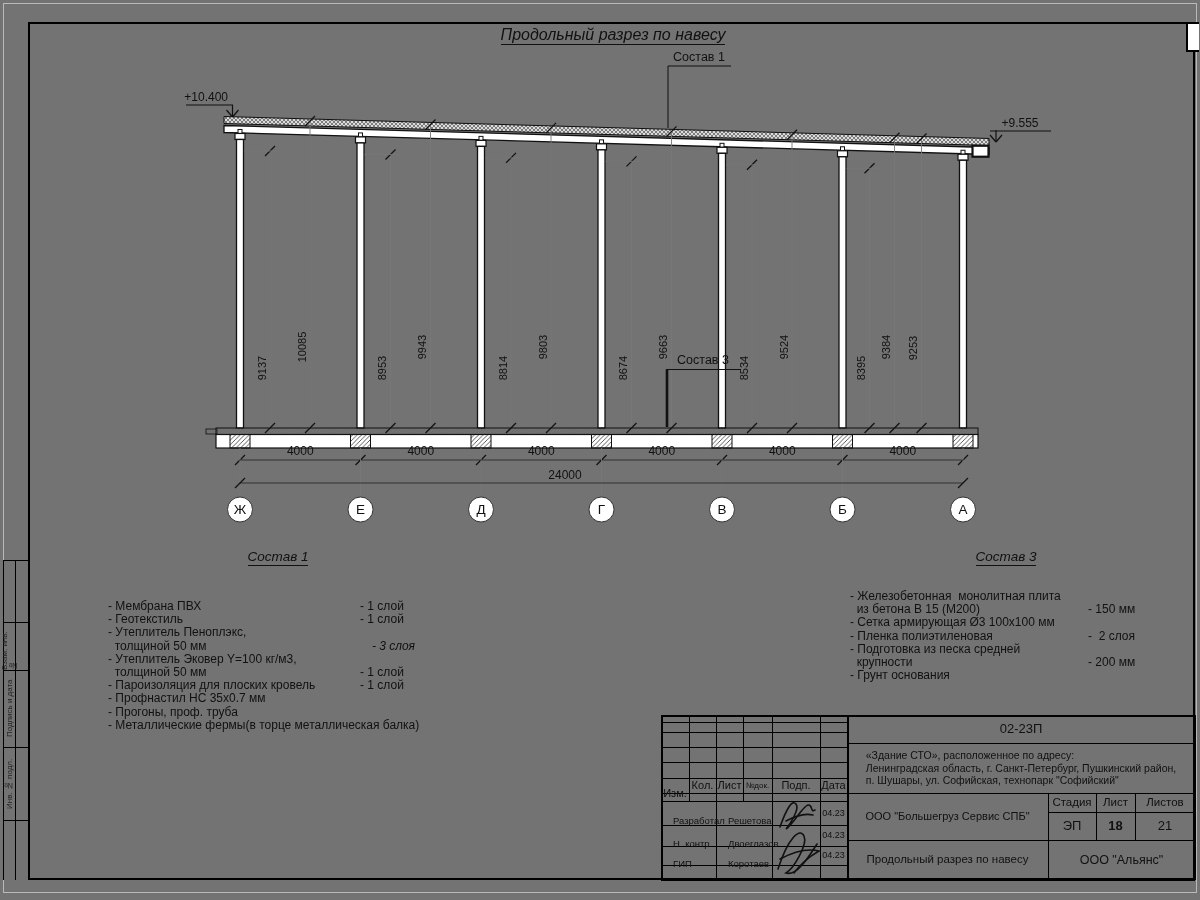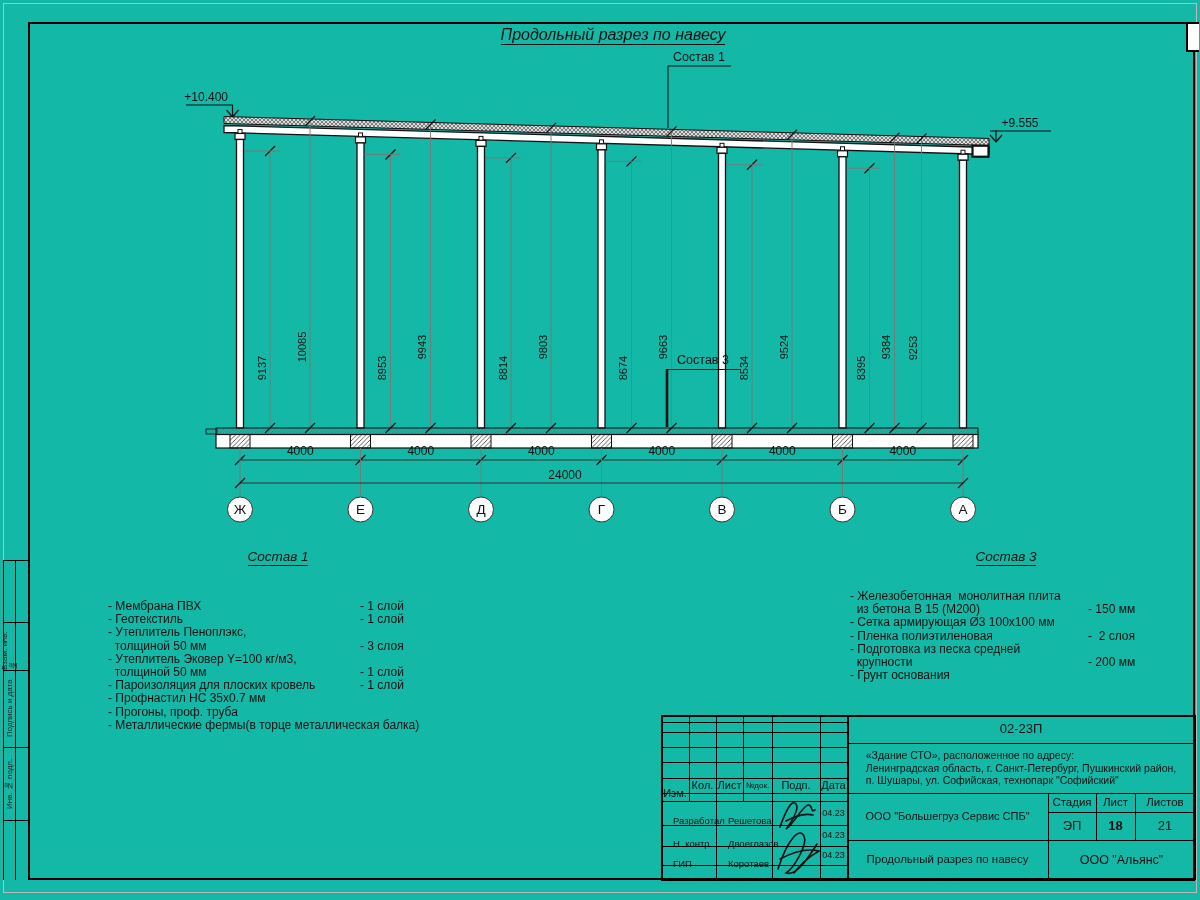--- a/index.html
+++ b/index.html
@@ -1,16 +1,16 @@
 <!DOCTYPE html>
 <html><head>
 <meta charset="utf-8">
 <style>
   html,body{margin:0;padding:0;background:#e9e9e9;}
-  .sheet{position:relative;width:1200px;height:900px;background:#14b8a6;
+  .sheet{position:relative;width:1200px;height:900px;background:#737373;
          font-family:"Liberation Sans",sans-serif;color:#111;overflow:hidden;}
   .sheet-edge{position:absolute;left:3px;top:3px;width:1192px;height:888px;
               border:1px solid #b9b9b9;pointer-events:none;}
   .frame{position:absolute;left:28px;top:22px;width:1167px;height:858px;
          border:2px solid #000;box-sizing:border-box;}
   .corner-box{position:absolute;left:1186px;top:22px;width:13px;height:30px;
               border:2px solid #000;border-right:none;box-sizing:border-box;background:#fff;}
   #drawing-svg,#sig-svg{position:absolute;left:0;top:0;}
   .main-title{position:absolute;left:493px;top:26px;width:240px;text-align:center;
               font-style:italic;font-size:16px;}
@@ -221,21 +221,21 @@
     </svg>
 
   <div class="spec" id="spec1" style="left:108px;top:549px;width:340px;">
     <div class="spec-title">
       <span>Состав 1</span>
     </div>
     <div class="spec-items" id="spec1-items" style="top:51px;">
         <div class="spec-row"><span>- Мембрана ПВХ</span><span class="spec-val" style="left: 252px;">- 1 слой</span></div>
         <div class="spec-row"><span>- Геотекстиль</span><span class="spec-val" style="left: 252px;">- 1 слой</span></div>
         <div class="spec-row"><span>- Утеплитель Пеноплэкс,</span></div>
-        <div class="spec-row"><span>  толщиной 50 мм</span><span class="spec-val" style="left: 252px;">- 3 слоя</span></div>
+        <div class="spec-row"><span>  толщиной 50 мм</span><span class="spec-val" style="left: 264px; font-style: italic;">- 3 слоя</span></div>
         <div class="spec-row"><span>- Утеплитель Эковер Y=100 кг/м3,</span></div>
         <div class="spec-row"><span>  толщиной 50 мм</span><span class="spec-val" style="left: 252px;">- 1 слой</span></div>
         <div class="spec-row"><span>- Пароизоляция для плоских кровель</span><span class="spec-val" style="left: 252px;">- 1 слой</span></div>
         <div class="spec-row"><span>- Профнастил НС 35х0.7 мм</span></div>
         <div class="spec-row"><span>- Прогоны, проф. труба</span></div>
         <div class="spec-row"><span>- Металлические фермы(в торце металлическая балка)</span></div>
       </div>
   </div>
 
   <div class="spec" id="spec3" style="left:850px;top:549px;width:312px;">

